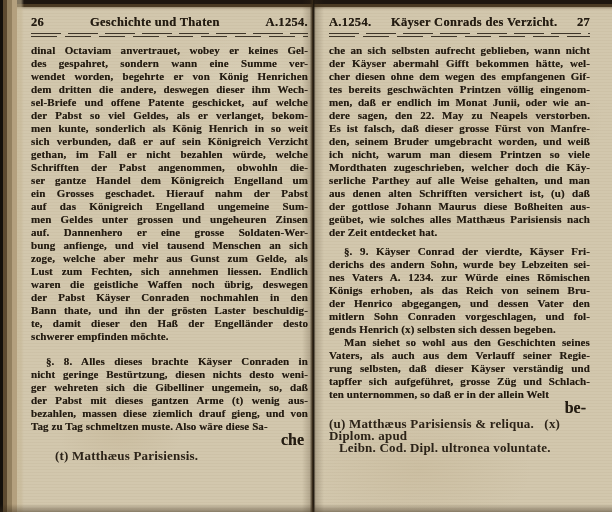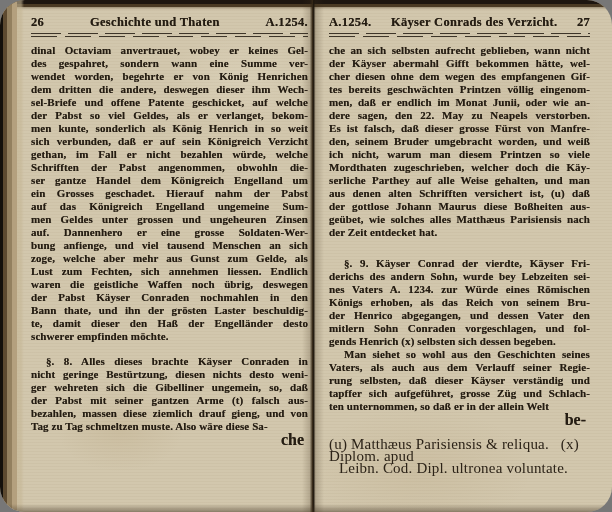--- a/index.html
+++ b/index.html
@@ -1,21 +1,20 @@
 <!DOCTYPE html>
 <html><head>
 <meta charset="utf-8">
 <style>
   html,body { margin:0; padding:0; background:#777; }
   .book {
     position:relative; width:612px; height:512px; overflow:hidden;
     background:#d2c7ad;
     font-family:"Liberation Serif", serif;
     color:#241c12;
-    border-radius:25px;
   }
   .texture {
     position:absolute; inset:0; pointer-events:none;
     background:
       radial-gradient(90px 60px at 120px 430px, rgba(150,120,70,.12), transparent 70%),
       radial-gradient(120px 80px at 520px 120px, rgba(150,120,70,.10), transparent 70%),
       radial-gradient(160px 90px at 420px 470px, rgba(150,120,70,.10), transparent 70%),
       radial-gradient(100px 70px at 240px 80px, rgba(255,250,235,.15), transparent 70%),
       repeating-linear-gradient(0deg, rgba(120,95,60,.05) 0 1px, rgba(0,0,0,0) 1px 3px);
   }
@@ -56,25 +55,25 @@
     background-size:100% 1px, 100% 1px;
     background-position:0 0, 0 3px;
     background-repeat:no-repeat, no-repeat;
   }
   .para { font-size:11px; font-weight:700; line-height:13px; letter-spacing:.1px;
           text-shadow:0 0 .35px rgba(36,28,18,.6); }
   .tl { text-align:justify; text-align-last:justify; }
   .para .tl:last-child { text-align-last:auto; }
   .indent .tl:first-child { text-indent:15px; }
   .gap { margin-top:12px; }
-  .gap-sm { margin-top:18px; }
+  .gap-sm { margin-top:6px; }
   .catchword { text-align:right; font-size:16px; font-weight:700; line-height:13px;
                padding-right:4px; text-shadow:0 0 .35px rgba(36,28,18,.6); }
   .footnote {
-    margin-top:12px; font-size:15px; font-weight:400; line-height:12px;
+    margin-top:4px; font-size:13px; font-weight:700; line-height:12px;
     letter-spacing:.2px; color:#2c2318; white-space:pre-wrap;
   }
   .fn-left { padding-left:24px; }
   .fn-right .tl { text-align:left; text-align-last:auto; }
   .fn-right .tl + .tl { padding-left:10px; }
 </style>
 </head>
 <body>
 
 <div class="book">
@@ -113,25 +112,26 @@
         <div class="tl">waren die geistliche Waffen noch übrig, deswegen</div>
         <div class="tl">der Pabst Käyser Conraden nochmahlen in den</div>
         <div class="tl">Bann thate, und ihn der grösten Laster beschuldig-</div>
         <div class="tl">te, damit dieser den Haß der Engelländer desto</div>
         <div class="tl">schwerer empfinden möchte.</div>
       </div>
     <div class="para indent gap">
         <div class="tl">§. 8. Alles dieses brachte Käyser Conraden in</div>
         <div class="tl">nicht geringe Bestürtzung, diesen nichts desto weni-</div>
         <div class="tl">ger wehreten sich die Gibelliner ungemein, so, daß</div>
-        <div class="tl">der Pabst mit seiner gantzen Arme (t) falsch aus-</div>
+        <div class="tl">der Pabst mit dieses gantzen Arme (t) wenig aus-</div>
         <div class="tl">bezahlen, massen diese ziemlich drauf gieng, und von</div>
         <div class="tl">Tag zu Tag schmeltzen muste. Also wäre diese Sa-</div>
       </div>
     <div class="catchword">che</div>
+    <div class="footnote fn-left">(t) Matthæus Parisiensis.</div>
   </div>
 
   <div class="page-col col-right">
     <div class="pg-header">
       <span>A.1254.</span>
       <span>Käyser Conrads des Verzicht.</span>
       <span>27</span>
     </div>
     <div class="rule"></div>
     <div class="para">

